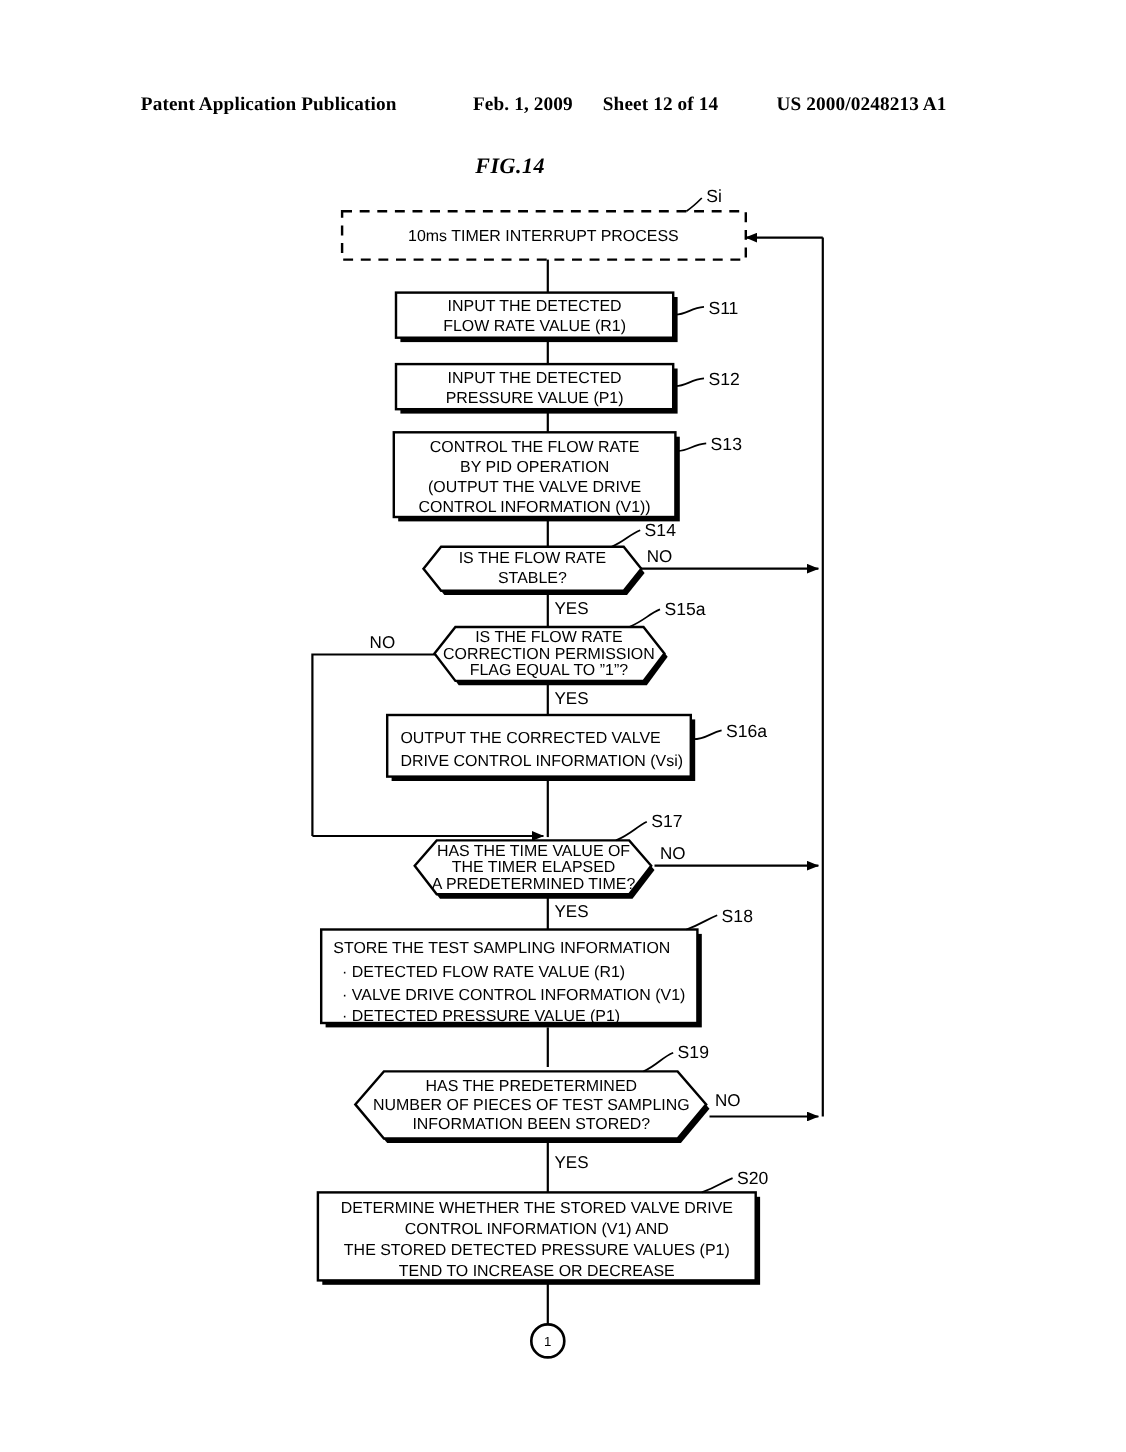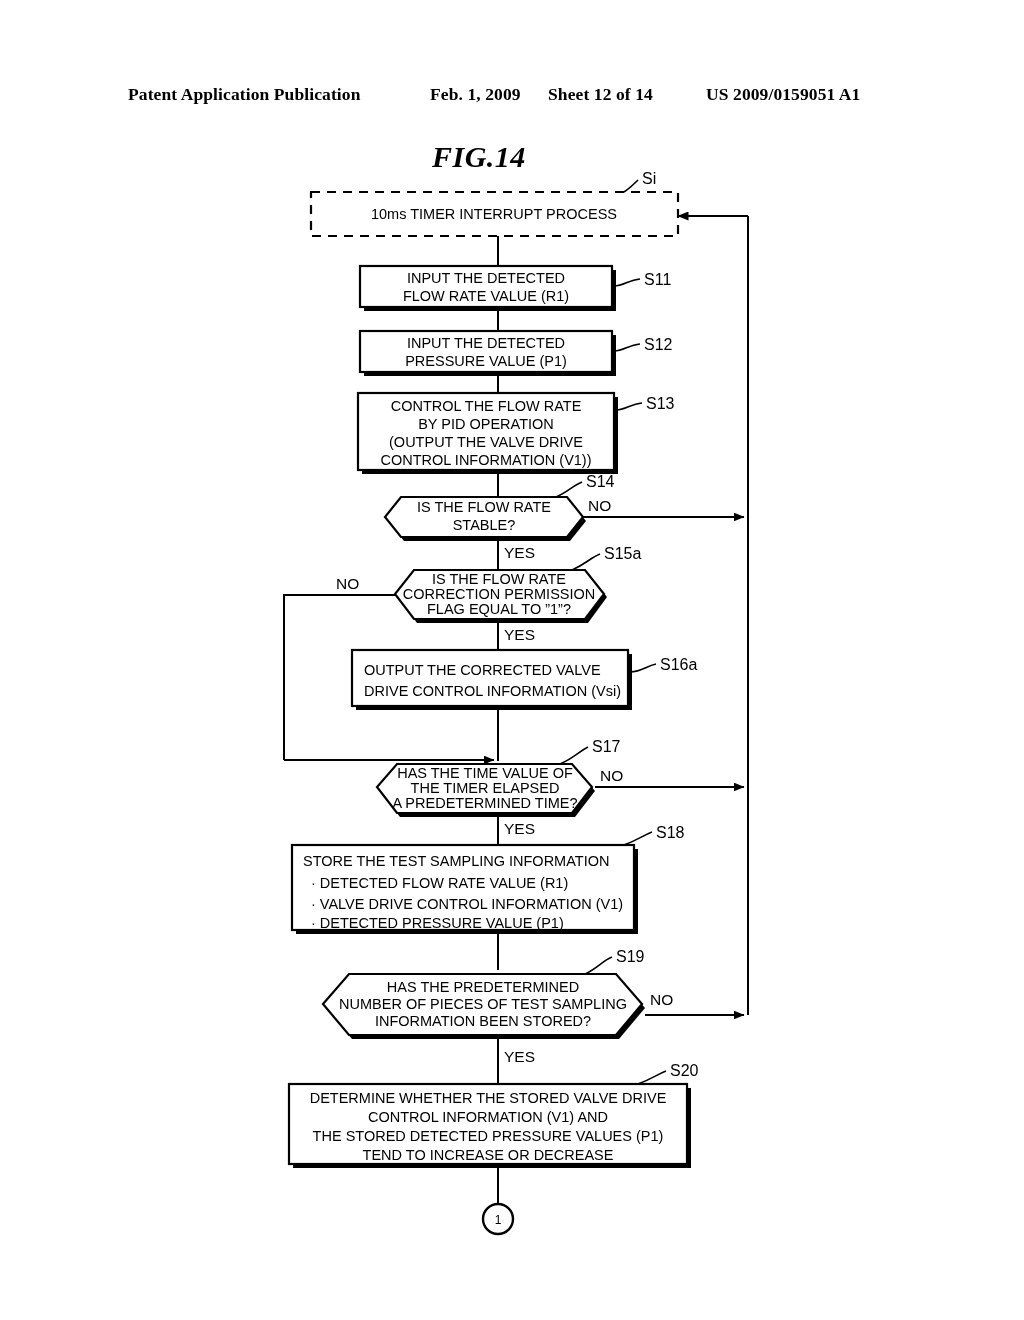--- a/index.html
+++ b/index.html
@@ -38,21 +38,21 @@
   .hdr-num   { position: absolute; left: 706px;  top: 0; }
 
   
   .fig-title {
     position: absolute;
     left: 432px;
     top: 140px;
     font-family: "Liberation Serif", serif;
     font-style: italic;
     font-weight: bold;
-    font-size: 30px;
+    font-size: 20px;
     letter-spacing: 0.5px;
   }
 
   
   #flow {
     position: absolute;
     left: 0;
     top: 0;
     width: 1024px;
     height: 1320px;
@@ -76,21 +76,21 @@
   .dashbox     { stroke: #000000; stroke-width: 2.2; fill: none; stroke-dasharray: 9 7; }
   .circle-term { stroke: #000000; stroke-width: 2.4; fill: #ffffff; }
 </style>
 </head>
 <body>
 
 <div class="page-header">
   <span class="hdr-pub">Patent Application Publication</span>
   <span class="hdr-date">Feb. 1, 2009</span>
   <span class="hdr-sheet">Sheet 12 of 14</span>
-  <span class="hdr-num">US 2009/0159051 A1</span>
+  <span class="hdr-num">US 2000/0248213 A1</span>
 </div>
 
 <div class="fig-title">FIG.14</div>
 
 <svg id="flow" viewBox="0 0 1024 1320">
 
   <defs>
     <marker id="arrow" markerWidth="11" markerHeight="9" refX="10.5" refY="4.5" orient="auto" markerUnits="userSpaceOnUse">
       <path d="M0,0 L11,4.5 L0,9 Z" fill="#000"></path>
     </marker>

